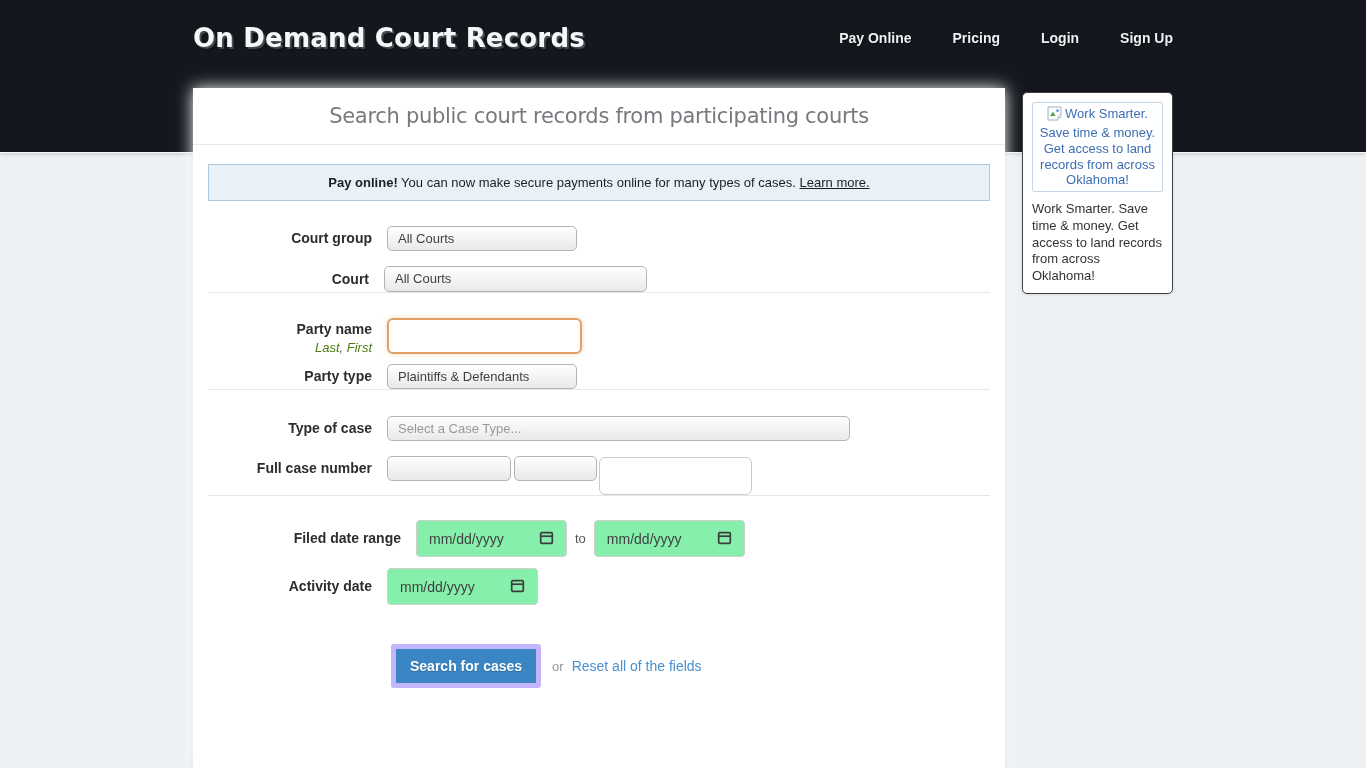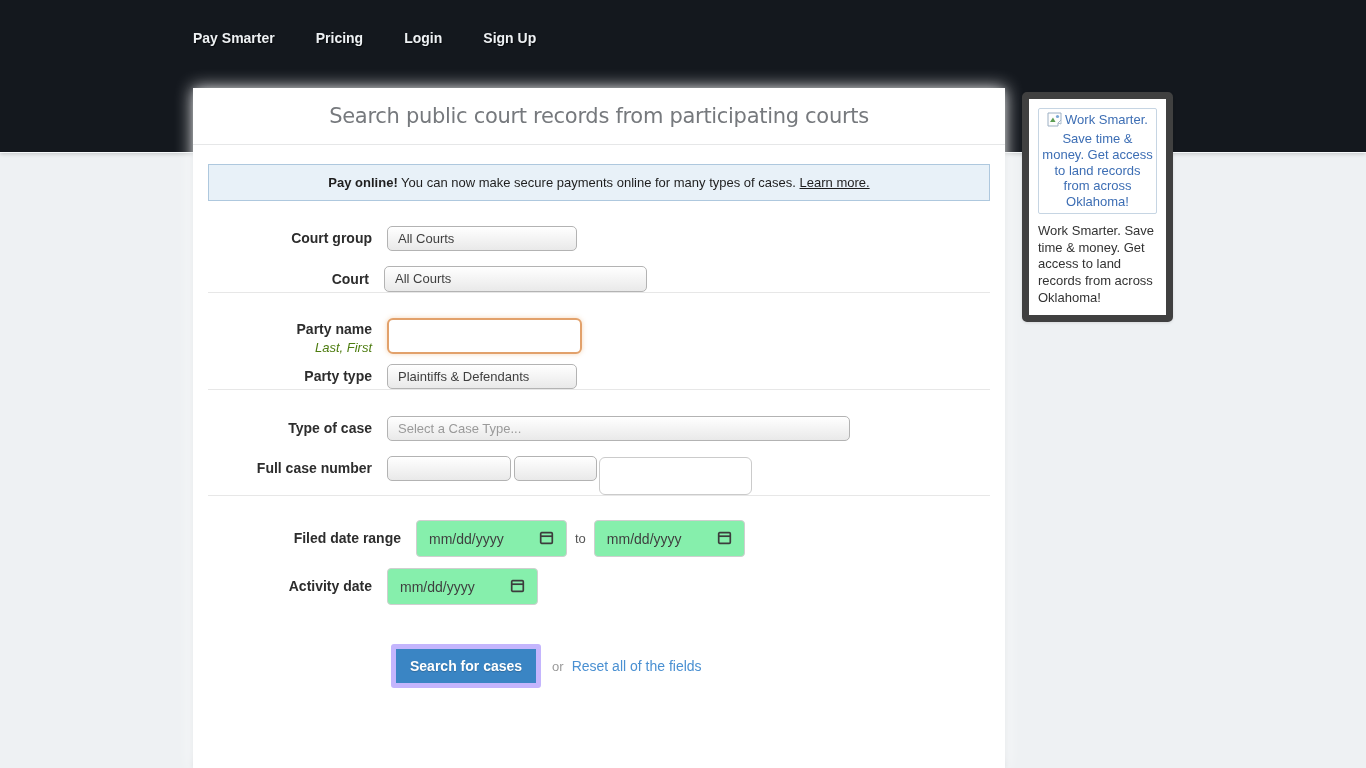--- a/index.html
+++ b/index.html
@@ -120,38 +120,39 @@
     background:#3a85c4; color:#fff; font-size:14px; font-weight:bold;
     font-family:"Liberation Sans", sans-serif; cursor:pointer;
     text-shadow:0 1px 1px rgba(0,0,0,.2);
   }
   .or-text { margin:0 8px 0 11px; font-size:13px; color:#9a9a9a; }
   .reset-link { font-size:14px; color:#4a90d2; text-decoration:none; cursor:pointer; }
 
   
   .ad-card {
     box-sizing:border-box; width:151px; min-height:175px; margin-top:4px;
-    background:#fff; border:7px solid #404040; border-radius:5px;
+    background:#fff; border:1px solid #404040; border-radius:5px;
     box-shadow:0 1px 3px rgba(0,0,0,.10); padding:9px;
   }
   .ad-img-box {
     box-sizing:border-box; border:1px solid #c6d5e3; border-radius:2px;
     min-height:80px; padding:3px 2px; text-align:center;
     font-size:13px; line-height:1.22; color:#3d6eb4; cursor:pointer;
   }
   .broken-icon { display:inline-block; vertical-align:-3px; margin-right:1px; }
   .ad-caption { margin-top:9px; font-size:13px; line-height:1.28; color:#333; text-align:left; }
 </style>
 </head>
 <body>
 
 <div class="top-band">
   <div class="header-inner">
+    <div class="brand">On Demand Court Records</div>
     <nav class="main-nav">
-      <a>Pay Smarter</a>
+      <a>Pay Online</a>
       <a>Pricing</a>
       <a>Login</a>
       <a>Sign Up</a>
     </nav>
   </div>
 </div>
 
 <div class="layout">
 
   <main class="panel">

